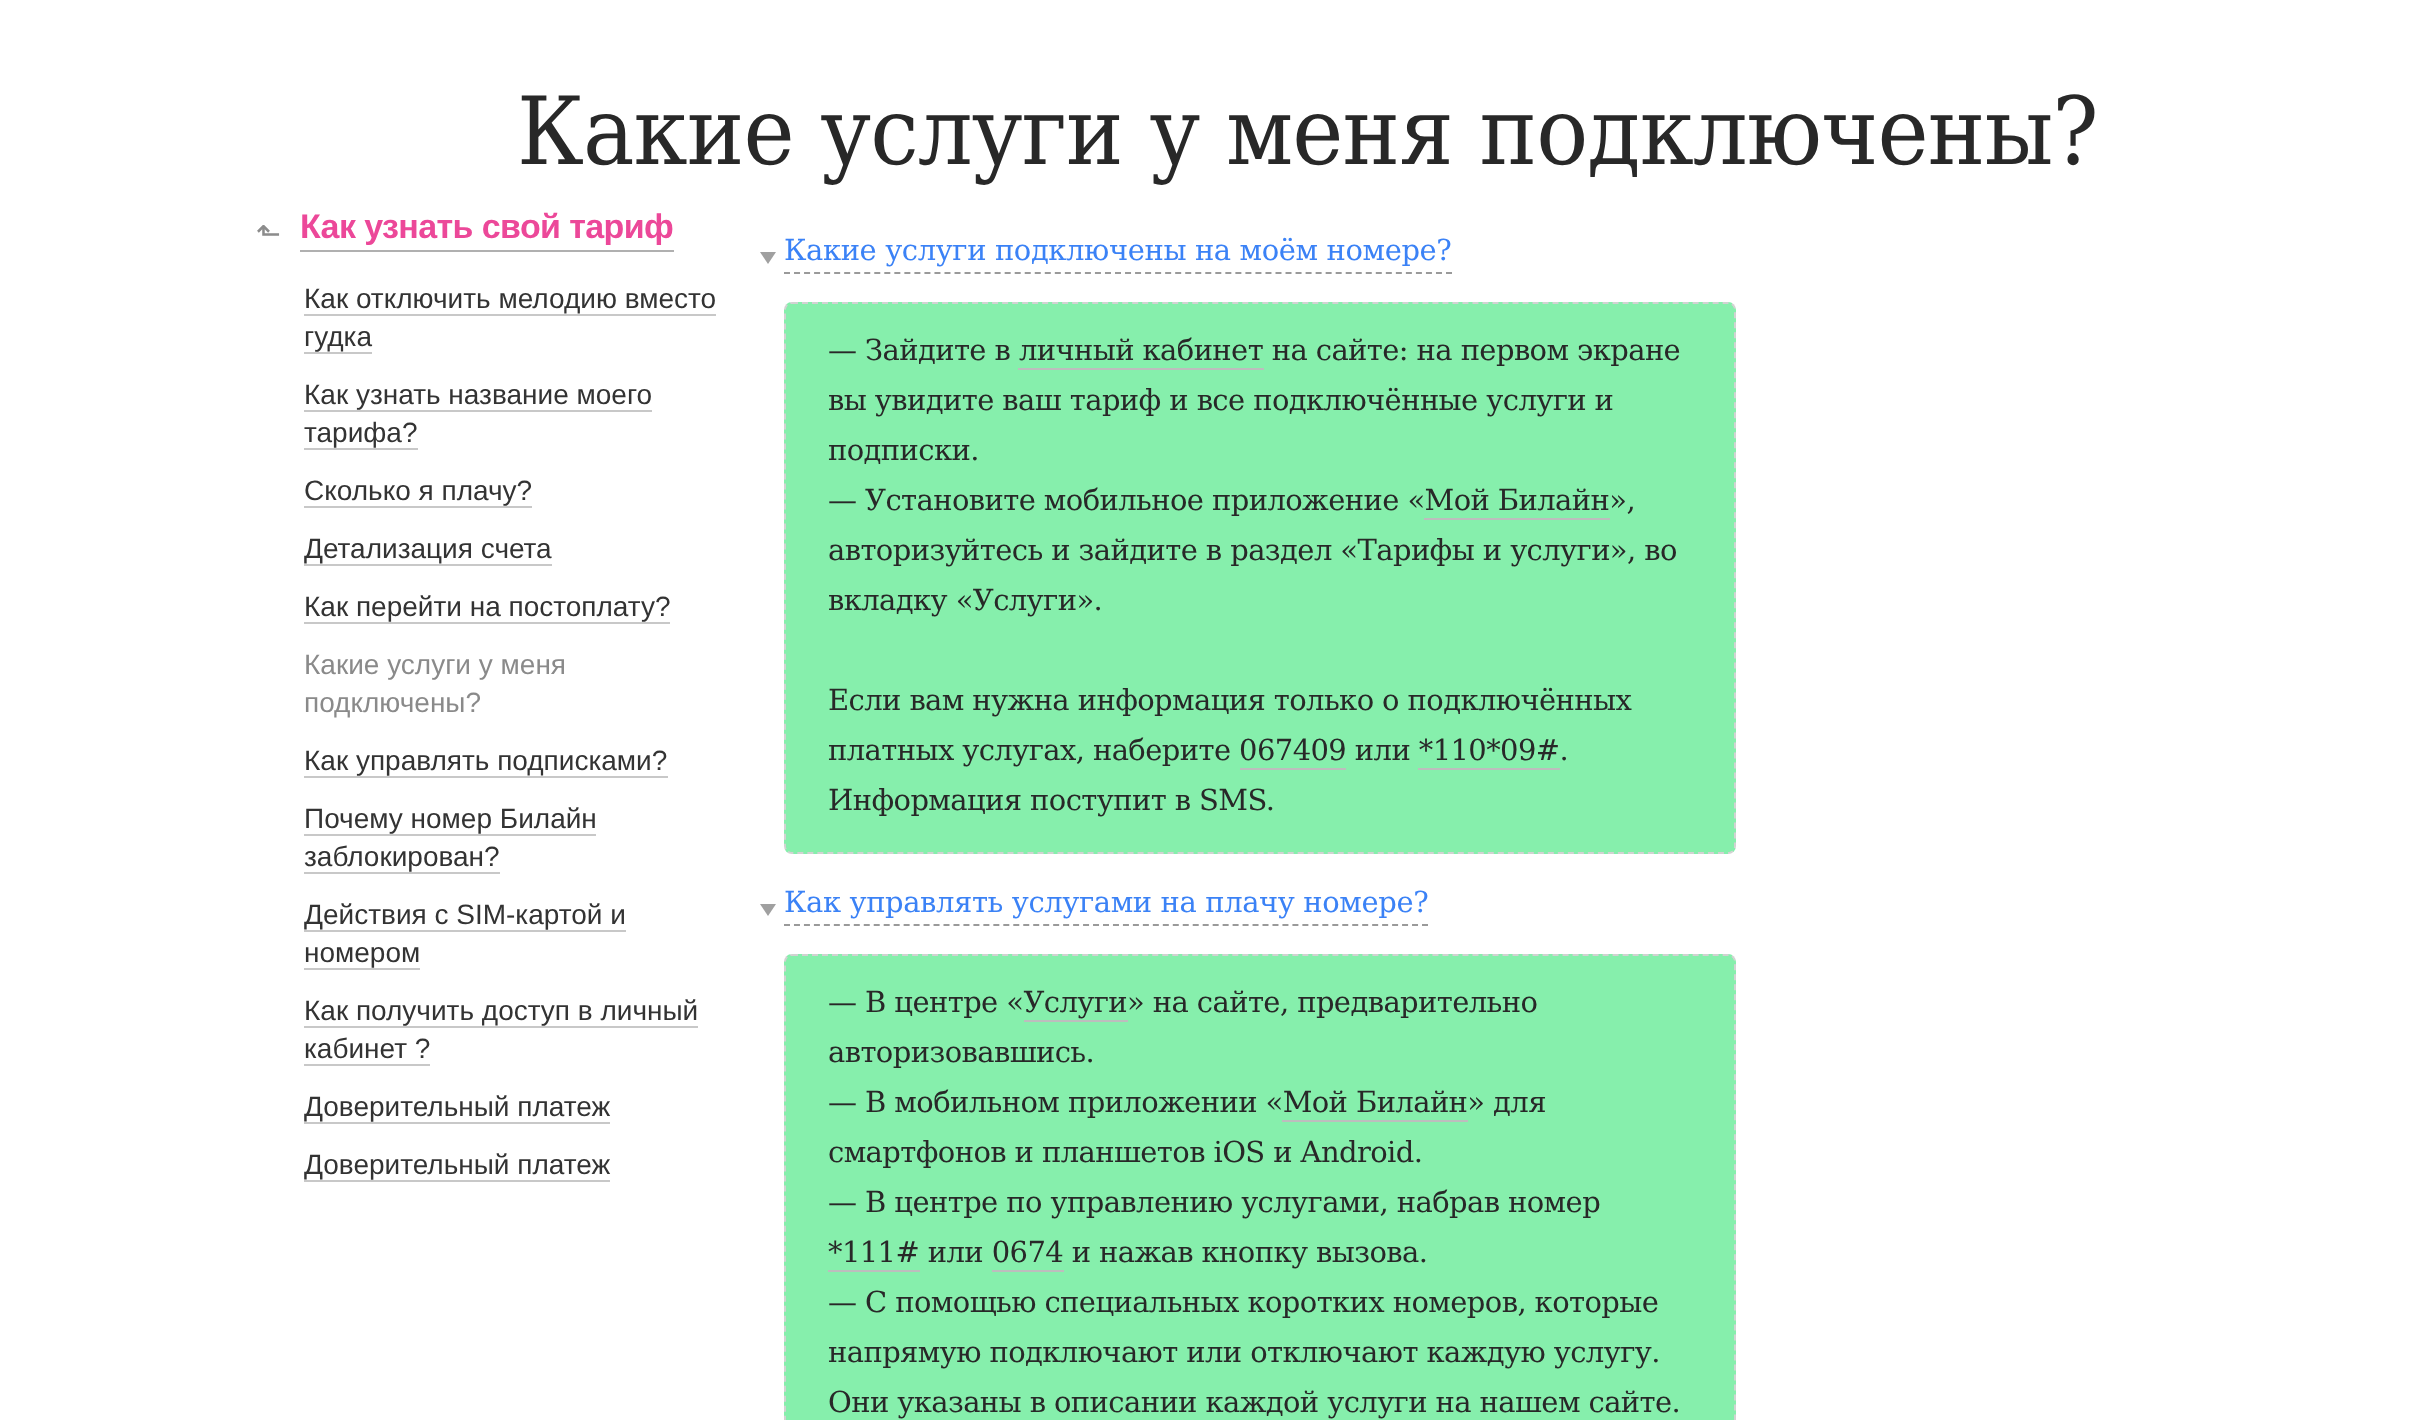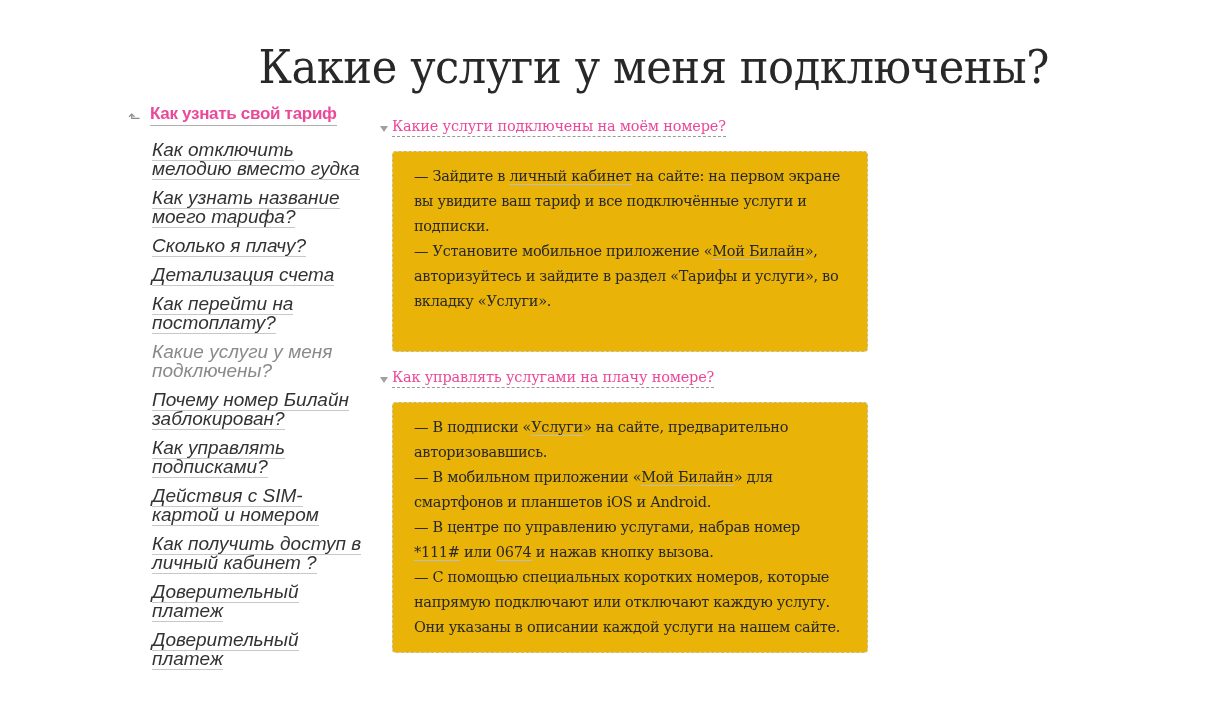--- a/index.html
+++ b/index.html
@@ -11,29 +11,29 @@
     transform: scaleX(0.92); transform-origin: 650px 0;
   }
   .sidebar { position: absolute; left: 128px; top: 104px; width: 240px; font-family: "Liberation Sans", sans-serif; }
   .sidebar-head { display: flex; align-items: flex-start; margin-bottom: 10px; }
   .up-icon { width: 22px; height: 20px; margin-top: 6px; color: #8c8c8c; font-size: 15px; line-height: 16px; }
   .sidebar-head-link {
     font-family: Liberation Sans, sans-serif; font-weight: bold; font-size: 17px; color: #ec4899;
     text-decoration: none; border-bottom: 1px solid #b0b0b0; padding-bottom: 1px; letter-spacing: -0.3px;
   }
   .side-list { list-style: none; margin: 0; padding: 0 0 0 24px; }
-  .side-list li { font-size: 19px; line-height: 19px; margin-bottom: 10px; font-style: italic; }
+  .side-list li { font-size: 14px; line-height: 19px; margin-bottom: 10px; }
   .side-list a { color: #333; text-decoration: none; border-bottom: 1px solid #c8c8c8; }
   .side-list li.current span { color: #8a8a8a; }
   .main { position: absolute; left: 380px; top: 118px; width: 535px; font-family: "DejaVu Serif", serif; }
-  .q-head { display: flex; align-items: center; font-size: 14.5px; color: #ec4899; margin-bottom: 14px; text-align: right; }
+  .q-head { display: flex; align-items: center; font-size: 14.5px; color: #3b82f6; margin-bottom: 14px; text-align: right; }
   .tri-icon { width: 0; height: 0; border-left: 4px solid transparent; border-right: 4px solid transparent; border-top: 6px solid #a0a0a0; margin-right: 4px; margin-top: 2px; }
   .q-label { border-bottom: 1px dashed #9a9a9a; padding-bottom: 2px; cursor: pointer; letter-spacing: -0.2px; }
   .answer {
-    margin-left: 12px; width: 476px; background: #eab308; border: 1px dashed #d2d2d2; border-radius: 4px;
+    margin-left: 12px; width: 476px; background: #86efac; border: 1px dashed #d2d2d2; border-radius: 4px;
     padding: 12px 20px 12px 21px; font-size: 14.5px; line-height: 25px; color: #282828; letter-spacing: -0.3px;
     margin-bottom: 17px; box-sizing: border-box;
   }
   .answer p { margin: 0; }
   .answer .gap { height: 25px; }
   .answer a { color: #282828; text-decoration: none; border-bottom: 1px solid #bdbdbd; }
 </style>
 </head>
 <body>
 
@@ -44,44 +44,45 @@
     <span class="up-icon">⬑</span>
     <a href="#" class="sidebar-head-link">Как узнать свой тариф</a>
   </div>
   <ul class="side-list">
     <li><a href="#">Как отключить мелодию вместо гудка</a></li>
     <li><a href="#">Как узнать название моего тарифа?</a></li>
     <li><a href="#">Сколько я плачу?</a></li>
     <li><a href="#">Детализация счета</a></li>
     <li><a href="#">Как перейти на постоплату?</a></li>
     <li class="current"><span>Какие услуги у меня подключены?</span></li>
+    <li><a href="#">Как управлять подписками?</a></li>
     <li><a href="#">Почему номер Билайн заблокирован?</a></li>
-    <li><a href="#">Как управлять подписками?</a></li>
     <li><a href="#">Действия с SIM-картой и номером</a></li>
     <li><a href="#">Как получить доступ в личный кабинет ?</a></li>
     <li><a href="#">Доверительный платеж</a></li>
     <li><a href="#">Доверительный платеж</a></li>
 
   </ul>
 </nav>
 
 <main class="main">
   <div class="q-head">
     <span class="tri-icon"></span>
     <span class="q-label">Какие услуги подключены на моём номере?</span>
   </div>
   <div class="answer">
     <p><span>— Зайдите в </span><a href="#">личный кабинет</a><span> на сайте: на первом экране вы увидите ваш тариф и все подключённые услуги и подписки.</span></p>
     <p><span>— Установите мобильное приложение «</span><a href="#">Мой Билайн</a><span>», авторизуйтесь и зайдите в раздел «Тарифы и услуги», во вкладку «Услуги».</span></p>
     <div class="gap"></div>
+    <p><span>Если вам нужна информация только о подключённых платных услугах, наберите </span><a href="#">067409</a><span> или </span><a href="#">*110*09#</a><span>. Информация поступит в SMS.</span></p>
   </div>
 
   <div class="q-head">
     <span class="tri-icon"></span>
     <span class="q-label">Как управлять услугами на плачу номере?</span>
   </div>
   <div class="answer">
-    <p><span>— В подписки «</span><a href="#">Услуги</a><span>» на сайте, предварительно авторизовавшись.</span></p>
+    <p><span>— В центре «</span><a href="#">Услуги</a><span>» на сайте, предварительно авторизовавшись.</span></p>
     <p><span>— В мобильном приложении «</span><a href="#">Мой Билайн</a><span>» для смартфонов и планшетов iOS и Android.</span></p>
     <p><span>— В центре по управлению услугами, набрав номер </span><a href="#">*111#</a><span> или </span><a href="#">0674</a><span> и нажав кнопку вызова.</span></p>
     <p>— С помощью специальных коротких номеров, которые напрямую подключают или отключают каждую услугу. Они указаны в описании каждой услуги на нашем сайте.</p>
   </div>
 </main>
 
 </body></html>

